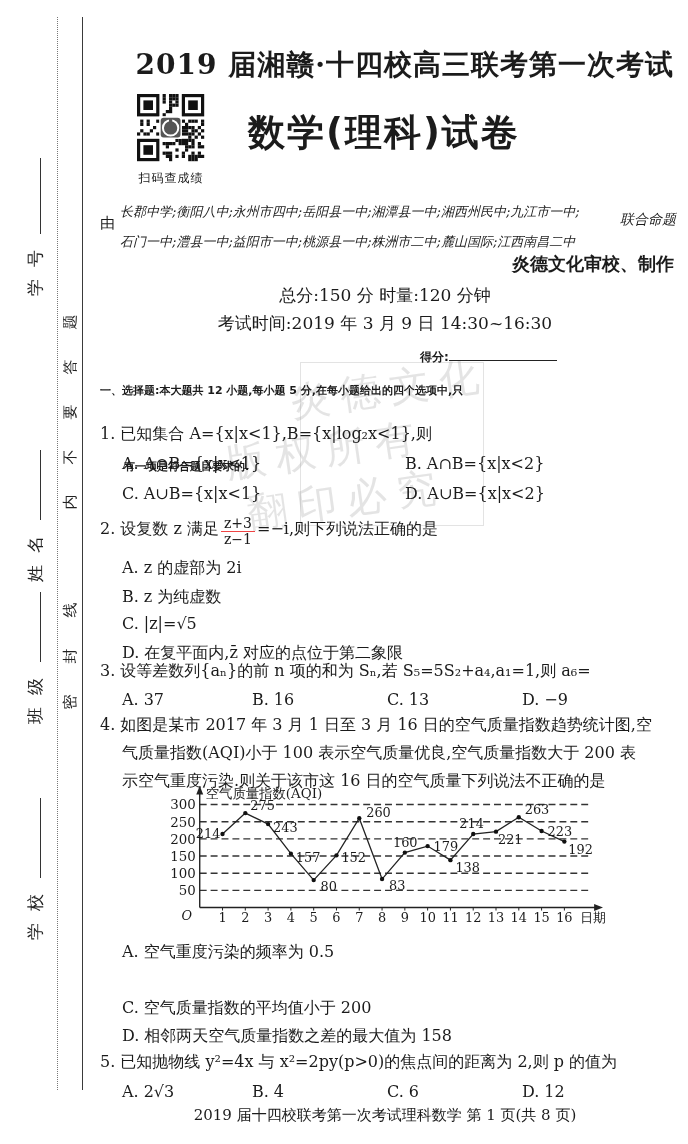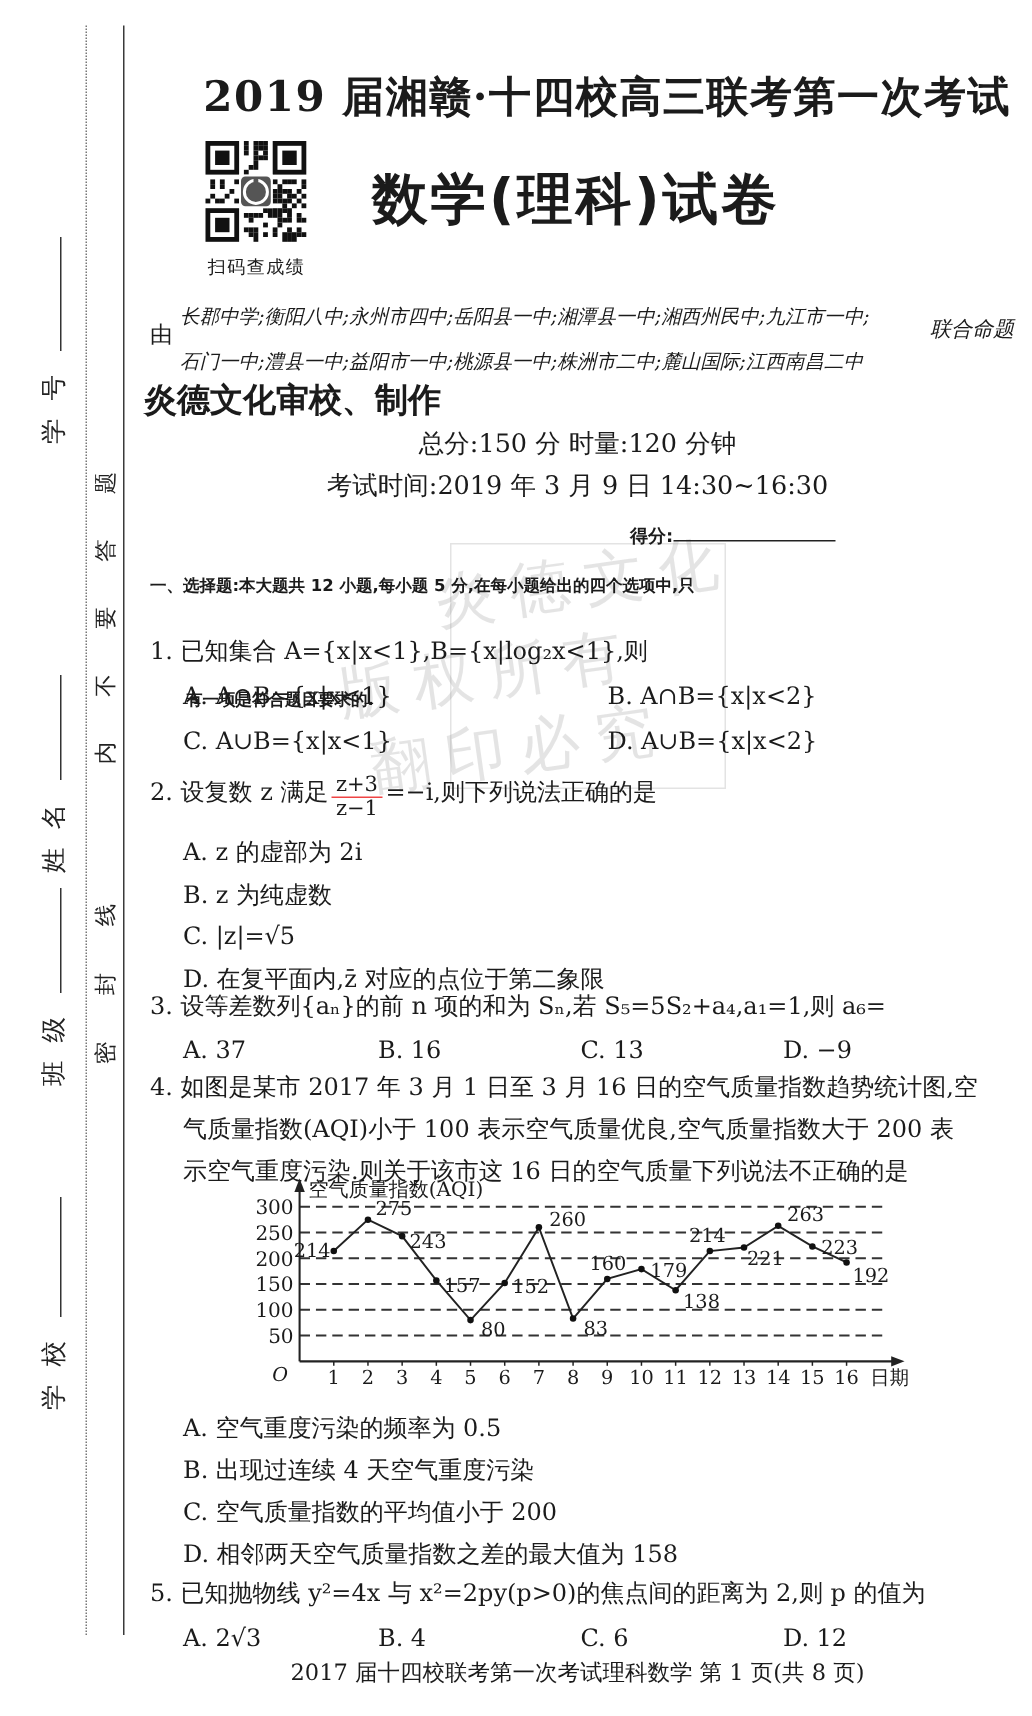--- a/index.html
+++ b/index.html
@@ -21,22 +21,22 @@
   .wm .l1{padding-left:72px}.wm .l3{padding-left:14px}
   
   .main-title{position:absolute;left:96px;top:46px;width:578px;text-align:right;
               font-size:28px;font-weight:bold;letter-spacing:1px;}
   .qr-wrap{position:absolute;left:133px;top:91px;width:76px;text-align:center;}
   .qr-caption{font-size:12px;margin-top:1px;letter-spacing:1px;}
   .paper-title{position:absolute;left:248px;top:108px;font-size:37px;font-weight:bold;letter-spacing:2px;}
   .by-label{position:absolute;left:100px;top:214px;font-size:15px;}
   .schools{position:absolute;left:120px;top:197px;width:526px;font-size:13px;line-height:30px;font-style:italic;}
   .joint{position:absolute;left:620px;top:211px;font-size:14px;font-style:italic;}
-  .producer{position:absolute;left:96px;top:252px;width:578px;text-align:left;
-            font-size:22px;font-weight:bold;}
+  .producer{position:absolute;left:96px;top:252px;width:578px;text-align:right;
+            font-size:18px;font-weight:bold;}
   .scoretime{position:absolute;left:96px;top:284px;width:578px;text-align:center;font-size:17px;}
   .examtime{position:absolute;left:96px;top:312px;width:578px;text-align:center;font-size:17px;}
   .score-line{position:absolute;left:420px;top:344px;font-size:12px;font-weight:bold;text-align:right;}
   .score-blank{display:inline-block;width:108px;border-bottom:1px solid #222;height:16px;}
   .sec-header{position:absolute;left:100px;top:376px;width:566px;font-size:11px;
               font-weight:bold;line-height:29px;}
   .sec-header .ind{padding-left:24px;margin-top:47px;}
   
   .stem{position:absolute;font-size:16px;white-space:nowrap;}
   .opt{position:absolute;white-space:nowrap;}
@@ -332,24 +332,23 @@
         <text x="288" y="88.16" font-size="13" fill="#1b1b1b" text-anchor="start" font-family="&quot;DejaVu Serif&quot;,&quot;Liberation Serif&quot;,serif">138</text>
         <text x="292" y="43.81333333333333" font-size="13" fill="#1b1b1b" text-anchor="start" font-family="&quot;DejaVu Serif&quot;,&quot;Liberation Serif&quot;,serif">214</text>
         <text x="331" y="59.38666666666667" font-size="13" fill="#1b1b1b" text-anchor="start" font-family="&quot;DejaVu Serif&quot;,&quot;Liberation Serif&quot;,serif">221</text>
         <text x="358" y="29.826666666666668" font-size="13" fill="#1b1b1b" text-anchor="start" font-family="&quot;DejaVu Serif&quot;,&quot;Liberation Serif&quot;,serif">263</text>
         <text x="381" y="51.69333333333333" font-size="13" fill="#1b1b1b" text-anchor="start" font-family="&quot;DejaVu Serif&quot;,&quot;Liberation Serif&quot;,serif">223</text>
         <text x="402" y="70.44" font-size="13" fill="#1b1b1b" text-anchor="start" font-family="&quot;DejaVu Serif&quot;,&quot;Liberation Serif&quot;,serif">192</text>
       </svg>
   </div>
 
   <span class="opt" style="left:122px;top:942px"><span class="okey">A.</span><span>空气重度污染的频率为 0.5</span></span>
-  <span class="opt" style="left:122px;top:970px"><span class="okey">B.</span><span>出现过连续 4 天空气重度污染</span></span>
   <span class="opt" style="left:122px;top:998px"><span class="okey">C.</span><span>空气质量指数的平均值小于 200</span></span>
   <span class="opt" style="left:122px;top:1026px"><span class="okey">D.</span><span>相邻两天空气质量指数之差的最大值为 158</span></span>
 
   <div class="stem" style="left:100px;top:1052px">5. 已知抛物线 y²=4x 与 x²=2py(p&gt;0)的焦点间的距离为 2,则 p 的值为</div>
   <span class="opt" style="left:122px;top:1082px"><span class="okey">A.</span><span>2√3</span></span>
   <span class="opt" style="left:252px;top:1082px"><span class="okey">B.</span><span>4</span></span>
   <span class="opt" style="left:387px;top:1082px"><span class="okey">C.</span><span>6</span></span>
   <span class="opt" style="left:522px;top:1082px"><span class="okey">D.</span><span>12</span></span>
 
-  <div class="footer">2017 届十四校联考第一次考试理科数学 第 1 页(共 8 页)</div>
+  <div class="footer">2019 届十四校联考第一次考试理科数学 第 1 页(共 8 页)</div>
 </div>
 
 </body></html>

